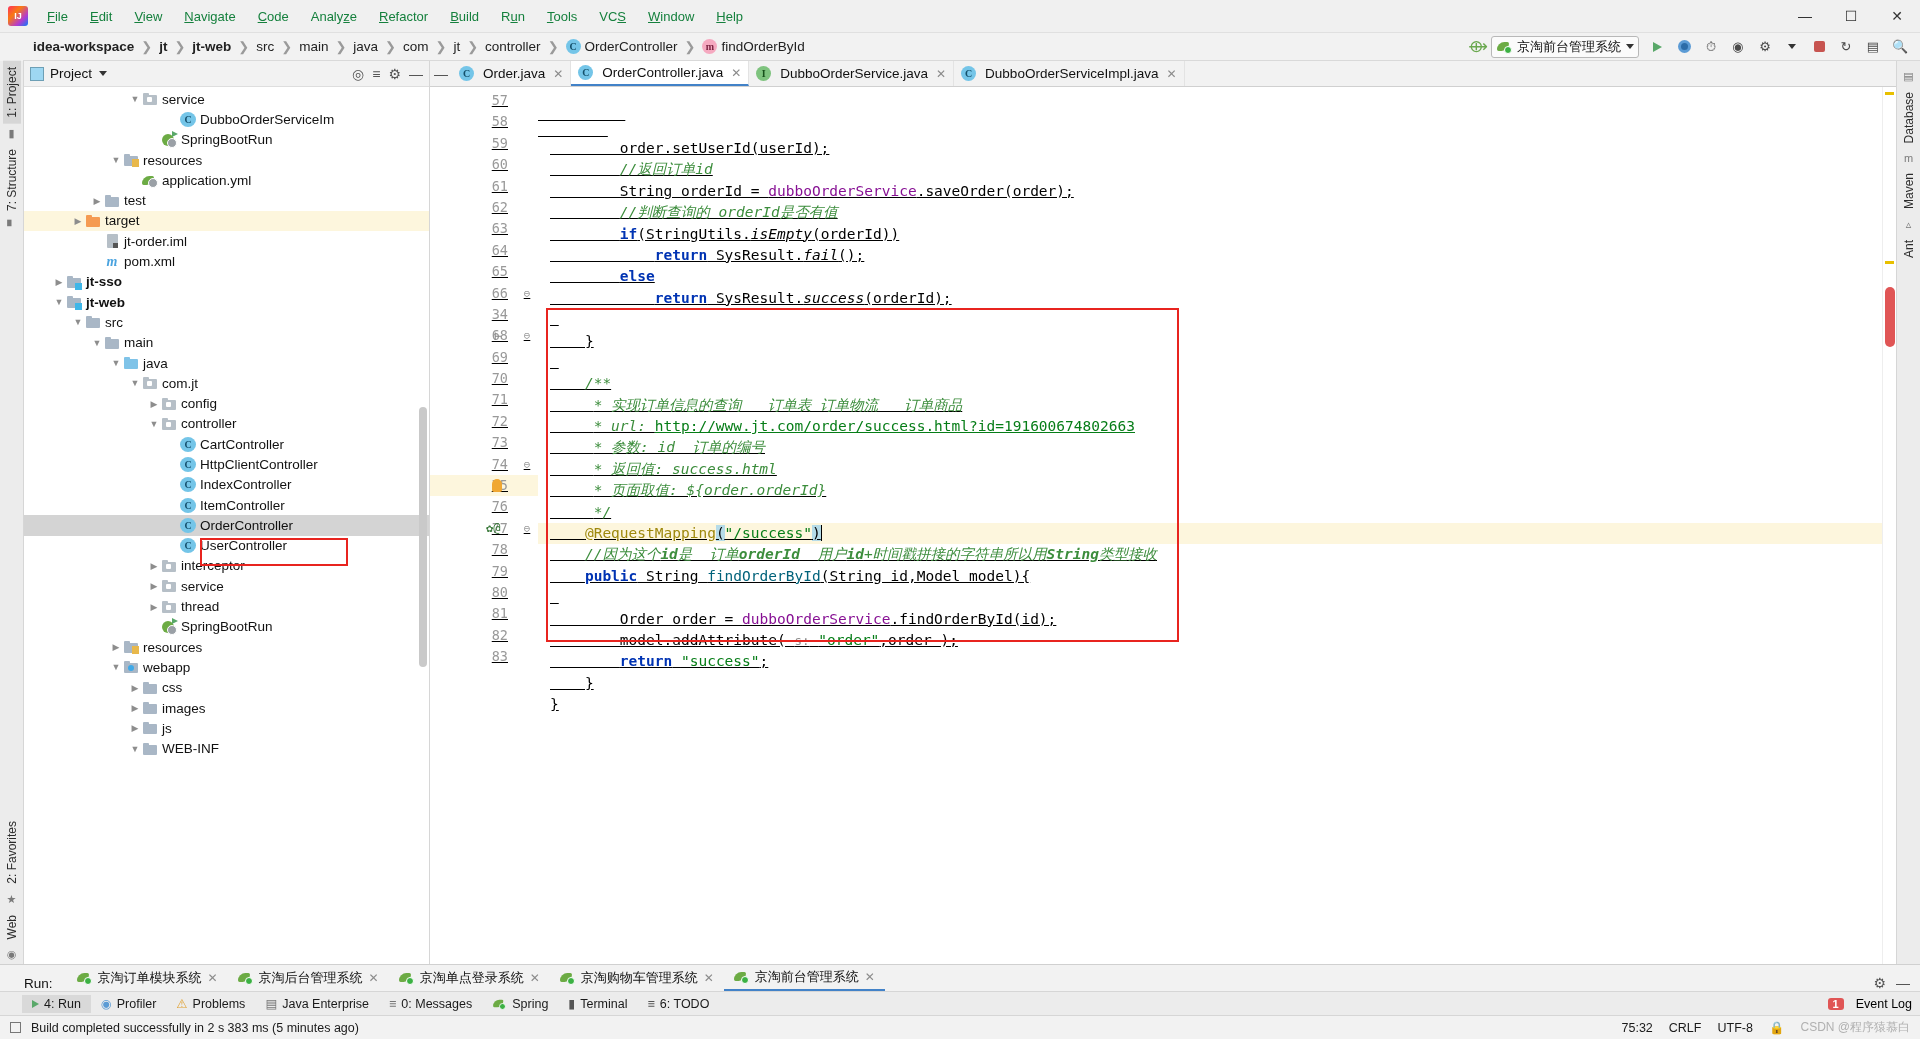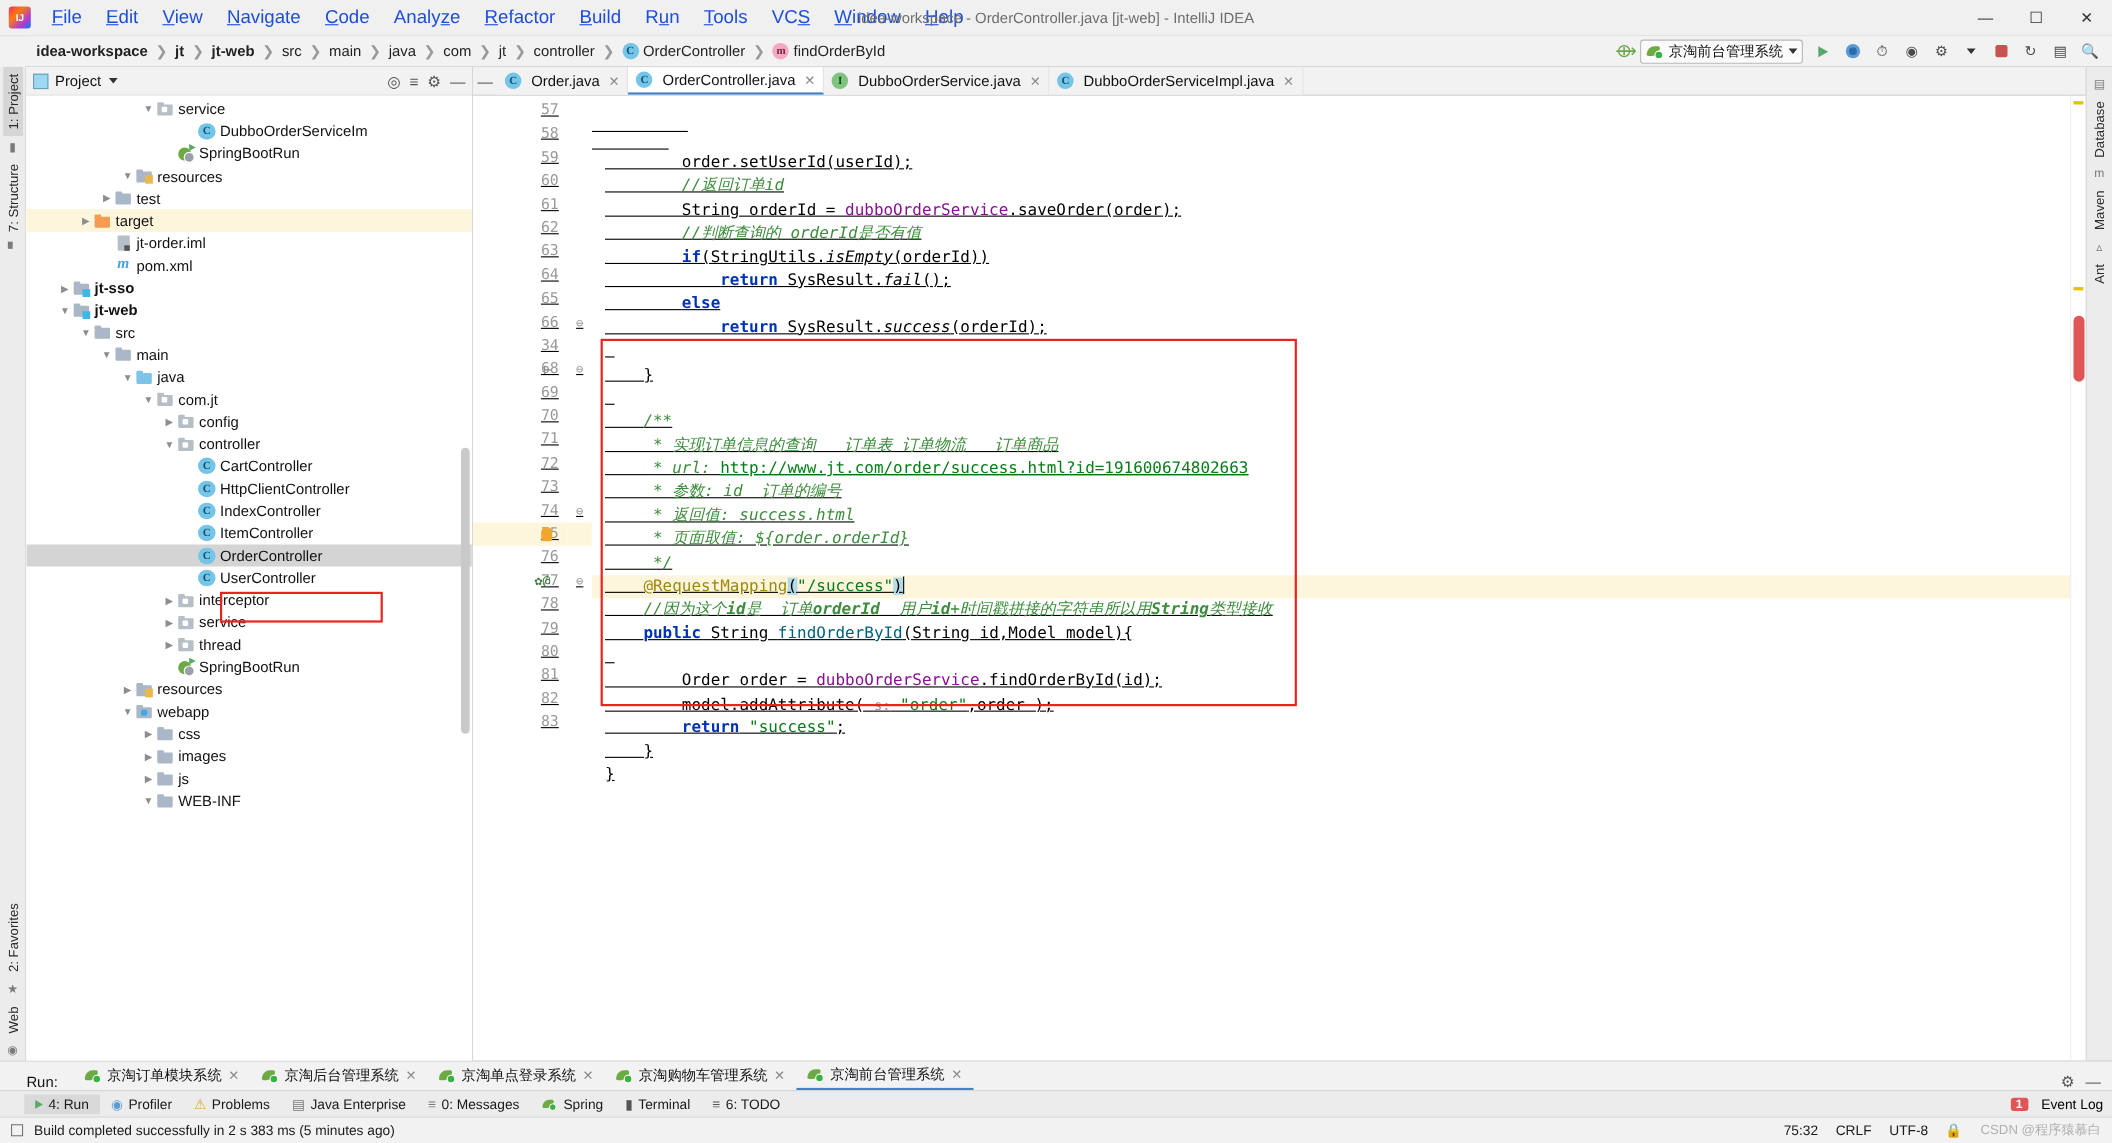--- a/index.html
+++ b/index.html
@@ -24,21 +24,21 @@
     background: linear-gradient(135deg,#fe315d 0%,#f97a12 35%,#b33bd0 70%,#087cfa 100%);
     position: relative; flex: 0 0 20px;
   }
   .idea-logo::after {
     content: "IJ"; position: absolute; inset: 0; color: #fff; font-size: 9px;
     font-weight: bold; display: flex; align-items: center; justify-content: center;
     font-family: "Liberation Sans", sans-serif;
   }
   .menubar { display: flex; align-items: center; gap: 0; }
   .menu-item {
-    padding: 4px 11px; font-size: 17px; color: #1d4ed8; cursor: default; white-space: nowrap;
+    padding: 4px 11px; font-size: 13px; color: #15803d; cursor: default; white-space: nowrap;
   }
   .menu-item u { text-decoration: underline; }
   .win-title {
     position: absolute; left: 0; right: 0; text-align: center;
     font-size: 13.5px; color: #6e6e6e; pointer-events: none;
   }
   .win-ctrls { margin-left: auto; display: flex; align-items: center; height: 33px; z-index: 2; }
   .win-btn {
     width: 46px; height: 33px; display: flex; align-items: center; justify-content: center;
     color: #333; font-size: 14px;
@@ -324,21 +324,20 @@
       <div class="menu-item"><u>C</u>ode</div>
       <div class="menu-item">Analy<u>z</u>e</div>
       <div class="menu-item"><u>R</u>efactor</div>
       <div class="menu-item"><u>B</u>uild</div>
       <div class="menu-item">R<u>u</u>n</div>
       <div class="menu-item"><u>T</u>ools</div>
       <div class="menu-item">VC<u>S</u></div>
       <div class="menu-item"><u>W</u>indow</div>
       <div class="menu-item"><u>H</u>elp</div>
     </div>
-    <div class="win-title">idea-workspace - OrderController.java [jt-web] - IntelliJ IDEA</div>
     <div class="win-ctrls">
       <div class="win-btn">—</div>
       <div class="win-btn">☐</div>
       <div class="win-btn close">✕</div>
     </div>
   </div>
 
   <div class="navbar">
     <div class="crumbs">
       <span class="crumb bold">idea-workspace</span>
@@ -448,20 +447,26 @@
             </span>
             <span class="tlabel">SpringBootRun</span>
           </div>
           <div class="trow">
             <span style="display: inline-block; width: 85px; flex: 0 0 85px;"></span>
             <span class="arrow">▼</span>
             <span class="fico folder res">
               <span class="lines"></span>
             </span>
             <span class="tlabel">resources</span>
+          </div>
+          <div class="trow">
+            <span style="display: inline-block; width: 104px; flex: 0 0 104px;"></span>
+            <span class="arrow"></span>
+            <span class="fico ymlleaf"></span>
+            <span class="tlabel">application.yml</span>
           </div>
           <div class="trow">
             <span style="display: inline-block; width: 66px; flex: 0 0 66px;"></span>
             <span class="arrow">▶</span>
             <span class="fico folder"></span>
             <span class="tlabel">test</span>
           </div>
           <div class="trow hl">
             <span style="display: inline-block; width: 47px; flex: 0 0 47px;"></span>
             <span class="arrow">▶</span>

